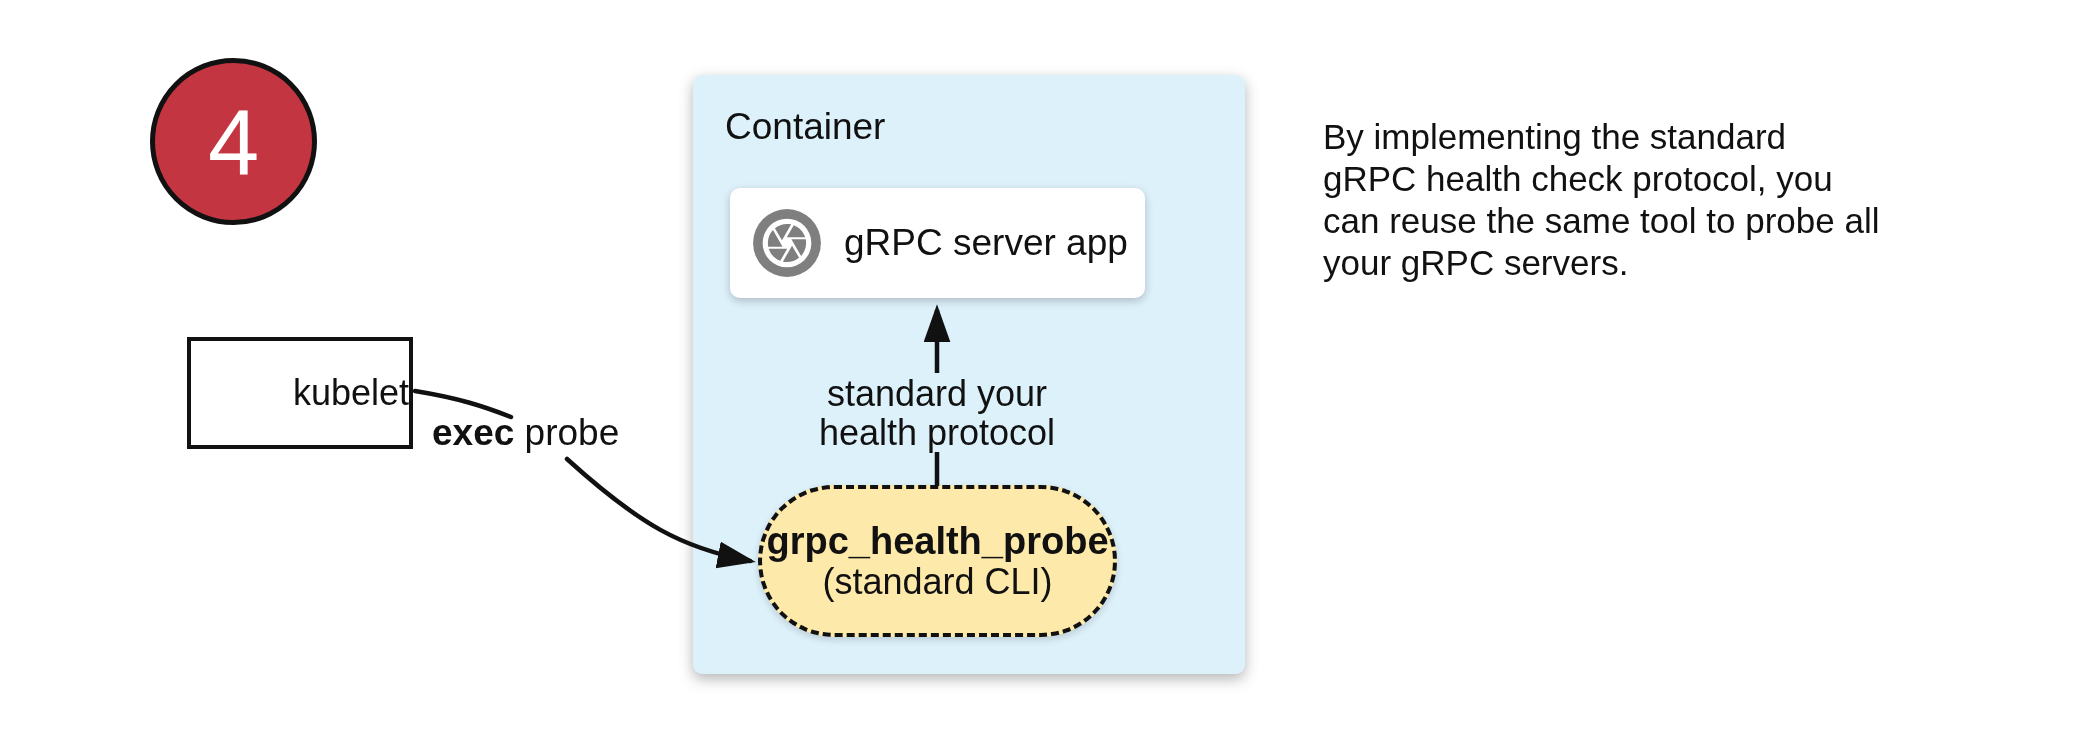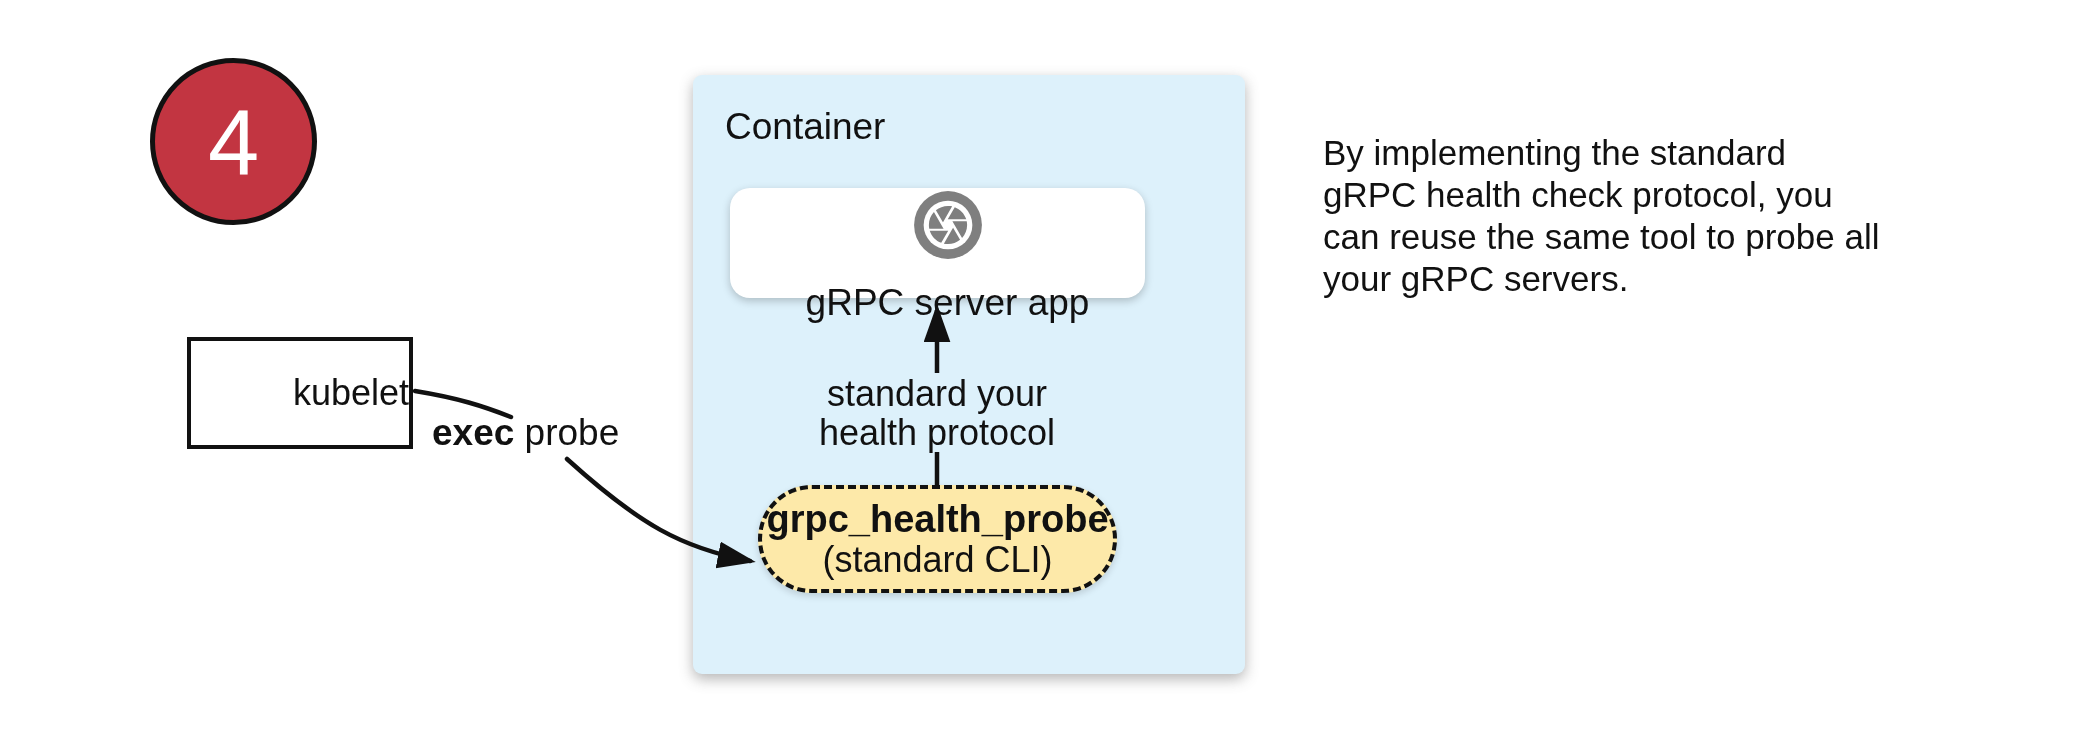--- a/index.html
+++ b/index.html
@@ -62,61 +62,60 @@
     left: 32px; top: 31px;
     font-size: 37px;
   }
 
   
   .grpc-server-box {
     position: absolute;
     left: 730px; top: 188px;
     width: 415px; height: 110px;
     background: #ffffff;
-    border-radius: 20px;
+    border-radius: 10px;
     box-shadow: 0 3px 8px rgba(0,0,0,0.22);
     display: flex; align-items: center;
     padding-left: 20px;
     box-sizing: border-box;
     gap: 20px;
-    flex-direction: column;
   }
   .grpc-server-label { font-size: 37px; }
 
   
   .protocol-label {
     position: absolute;
     left: 787px; top: 374px;
     width: 300px;
     text-align: center;
     font-size: 36px;
     line-height: 39px;
     white-space: pre-line;
   }
 
   
   .probe-pill {
     position: absolute;
     left: 758px; top: 485px;
-    width: 359px; height: 108px;
+    width: 359px; height: 152px;
     box-sizing: border-box;
     background: #FDE9A9;
     border: 4px dashed #111111;
     border-radius: 76px;
     box-shadow: 0 3px 7px rgba(0,0,0,0.15);
     display: flex; flex-direction: column;
     align-items: center; justify-content: center;
   }
   .probe-pill-title { font-size: 38px; font-weight: bold; line-height: 42px; }
   .probe-pill-subtitle { font-size: 36px; line-height: 40px; }
 
   
   .side-note {
     position: absolute;
-    left: 1323px; top: 132px;
+    left: 1323px; top: 116px;
     width: 600px;
     font-size: 35px;
     line-height: 42px;
     white-space: pre-line;
   }
 
   
   .arrows-overlay {
     position: absolute;
     left: 0; top: 0;

